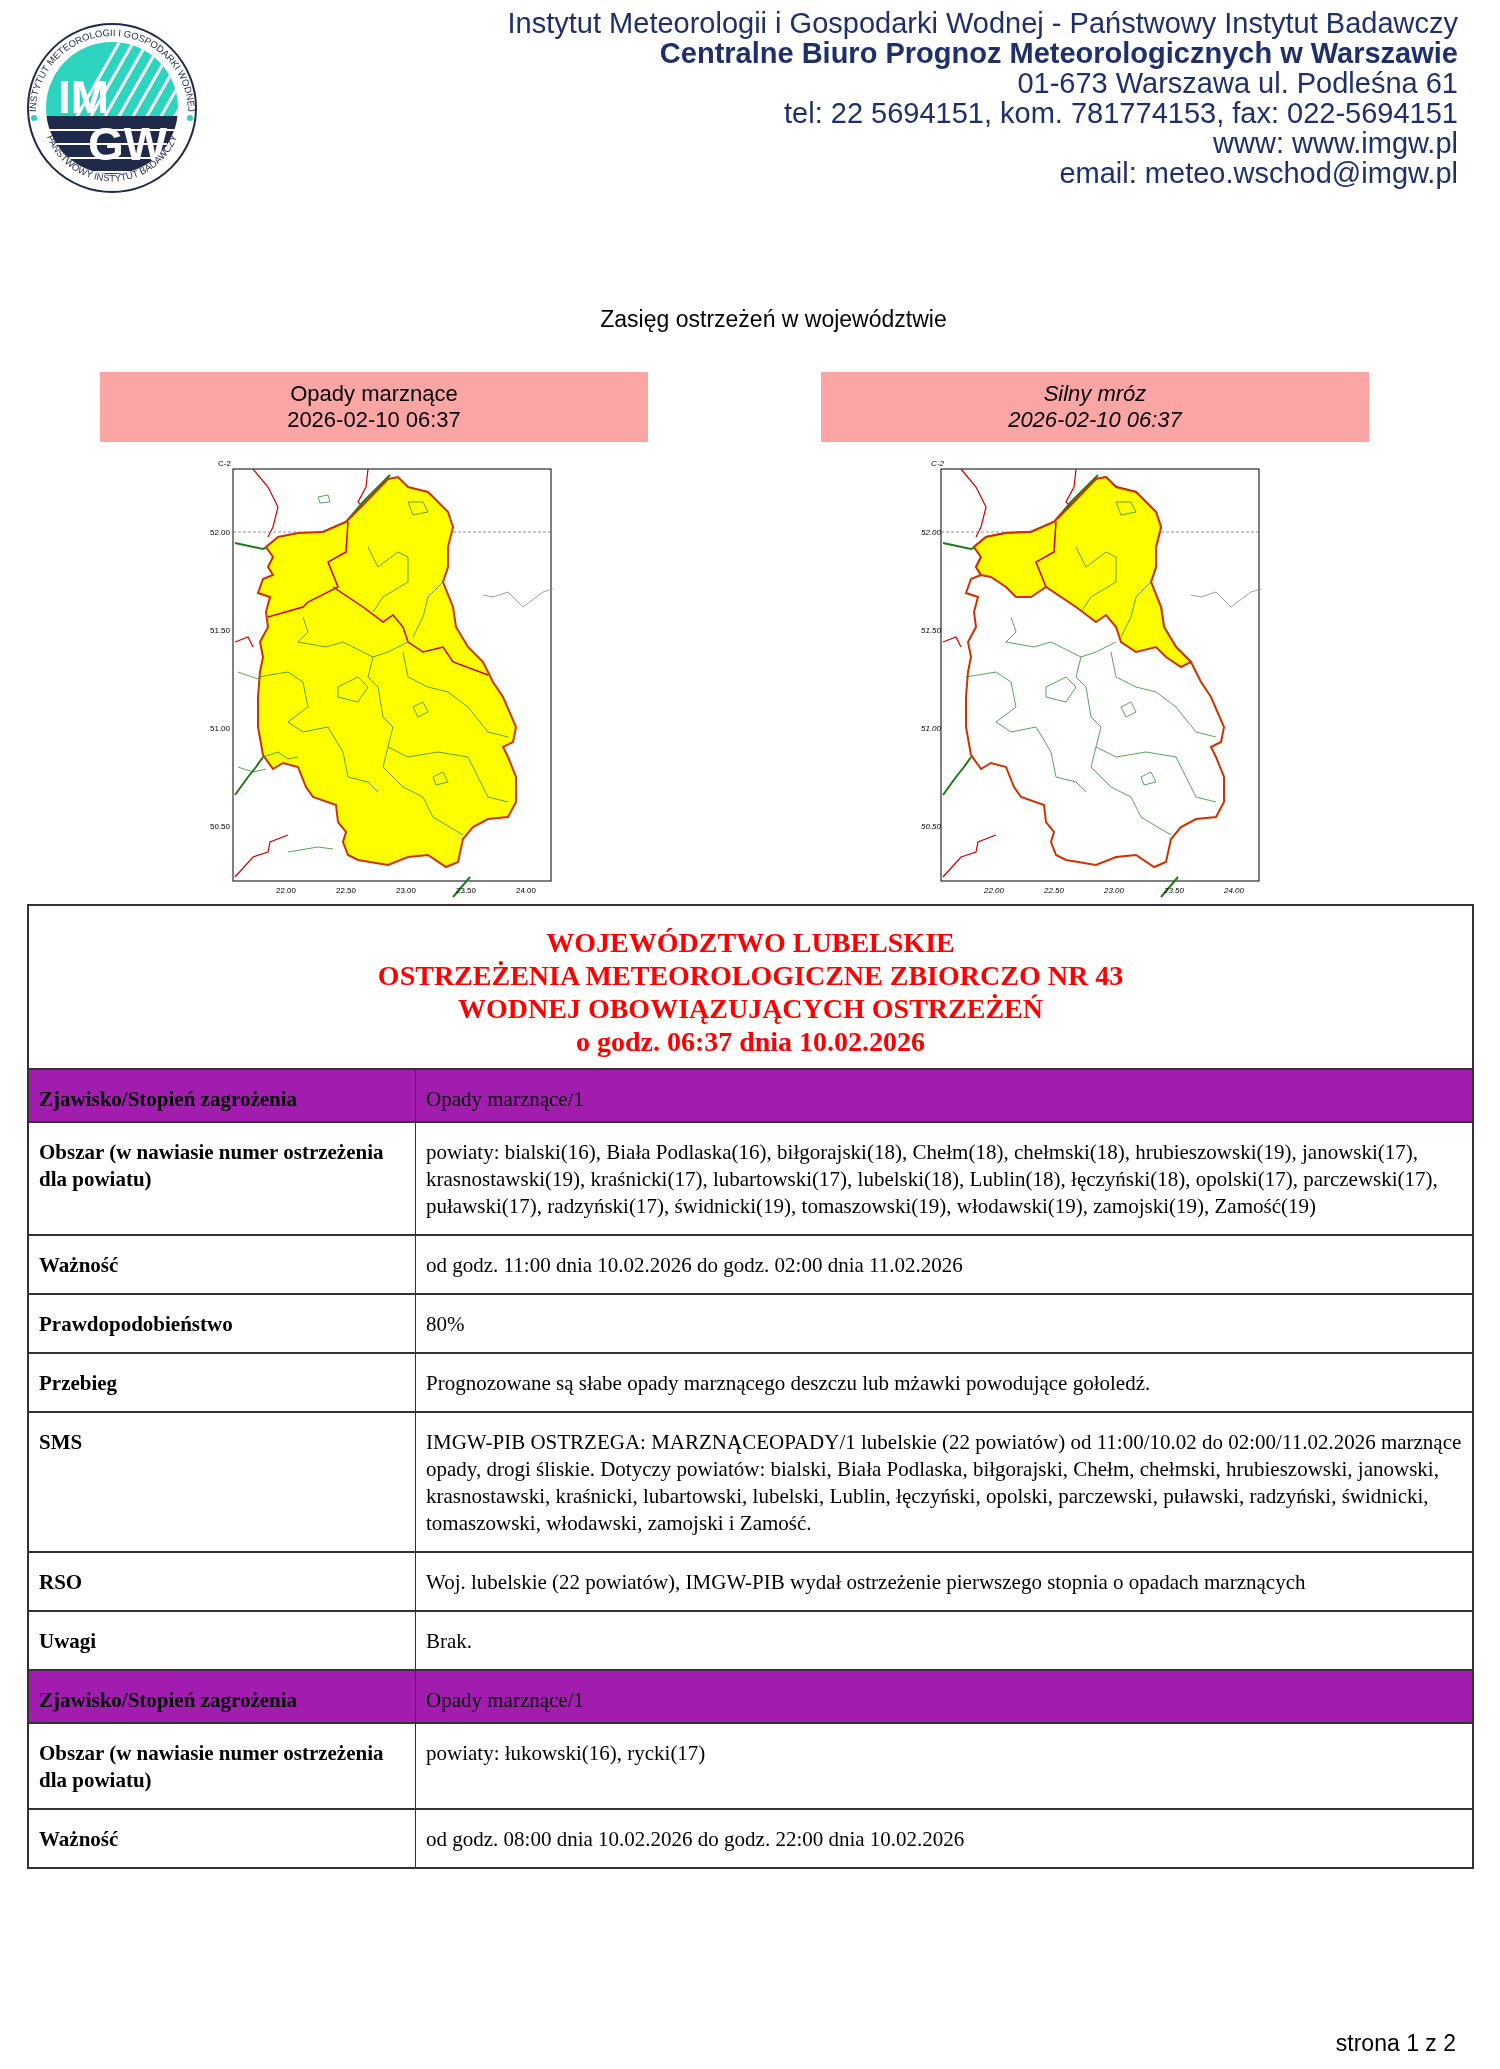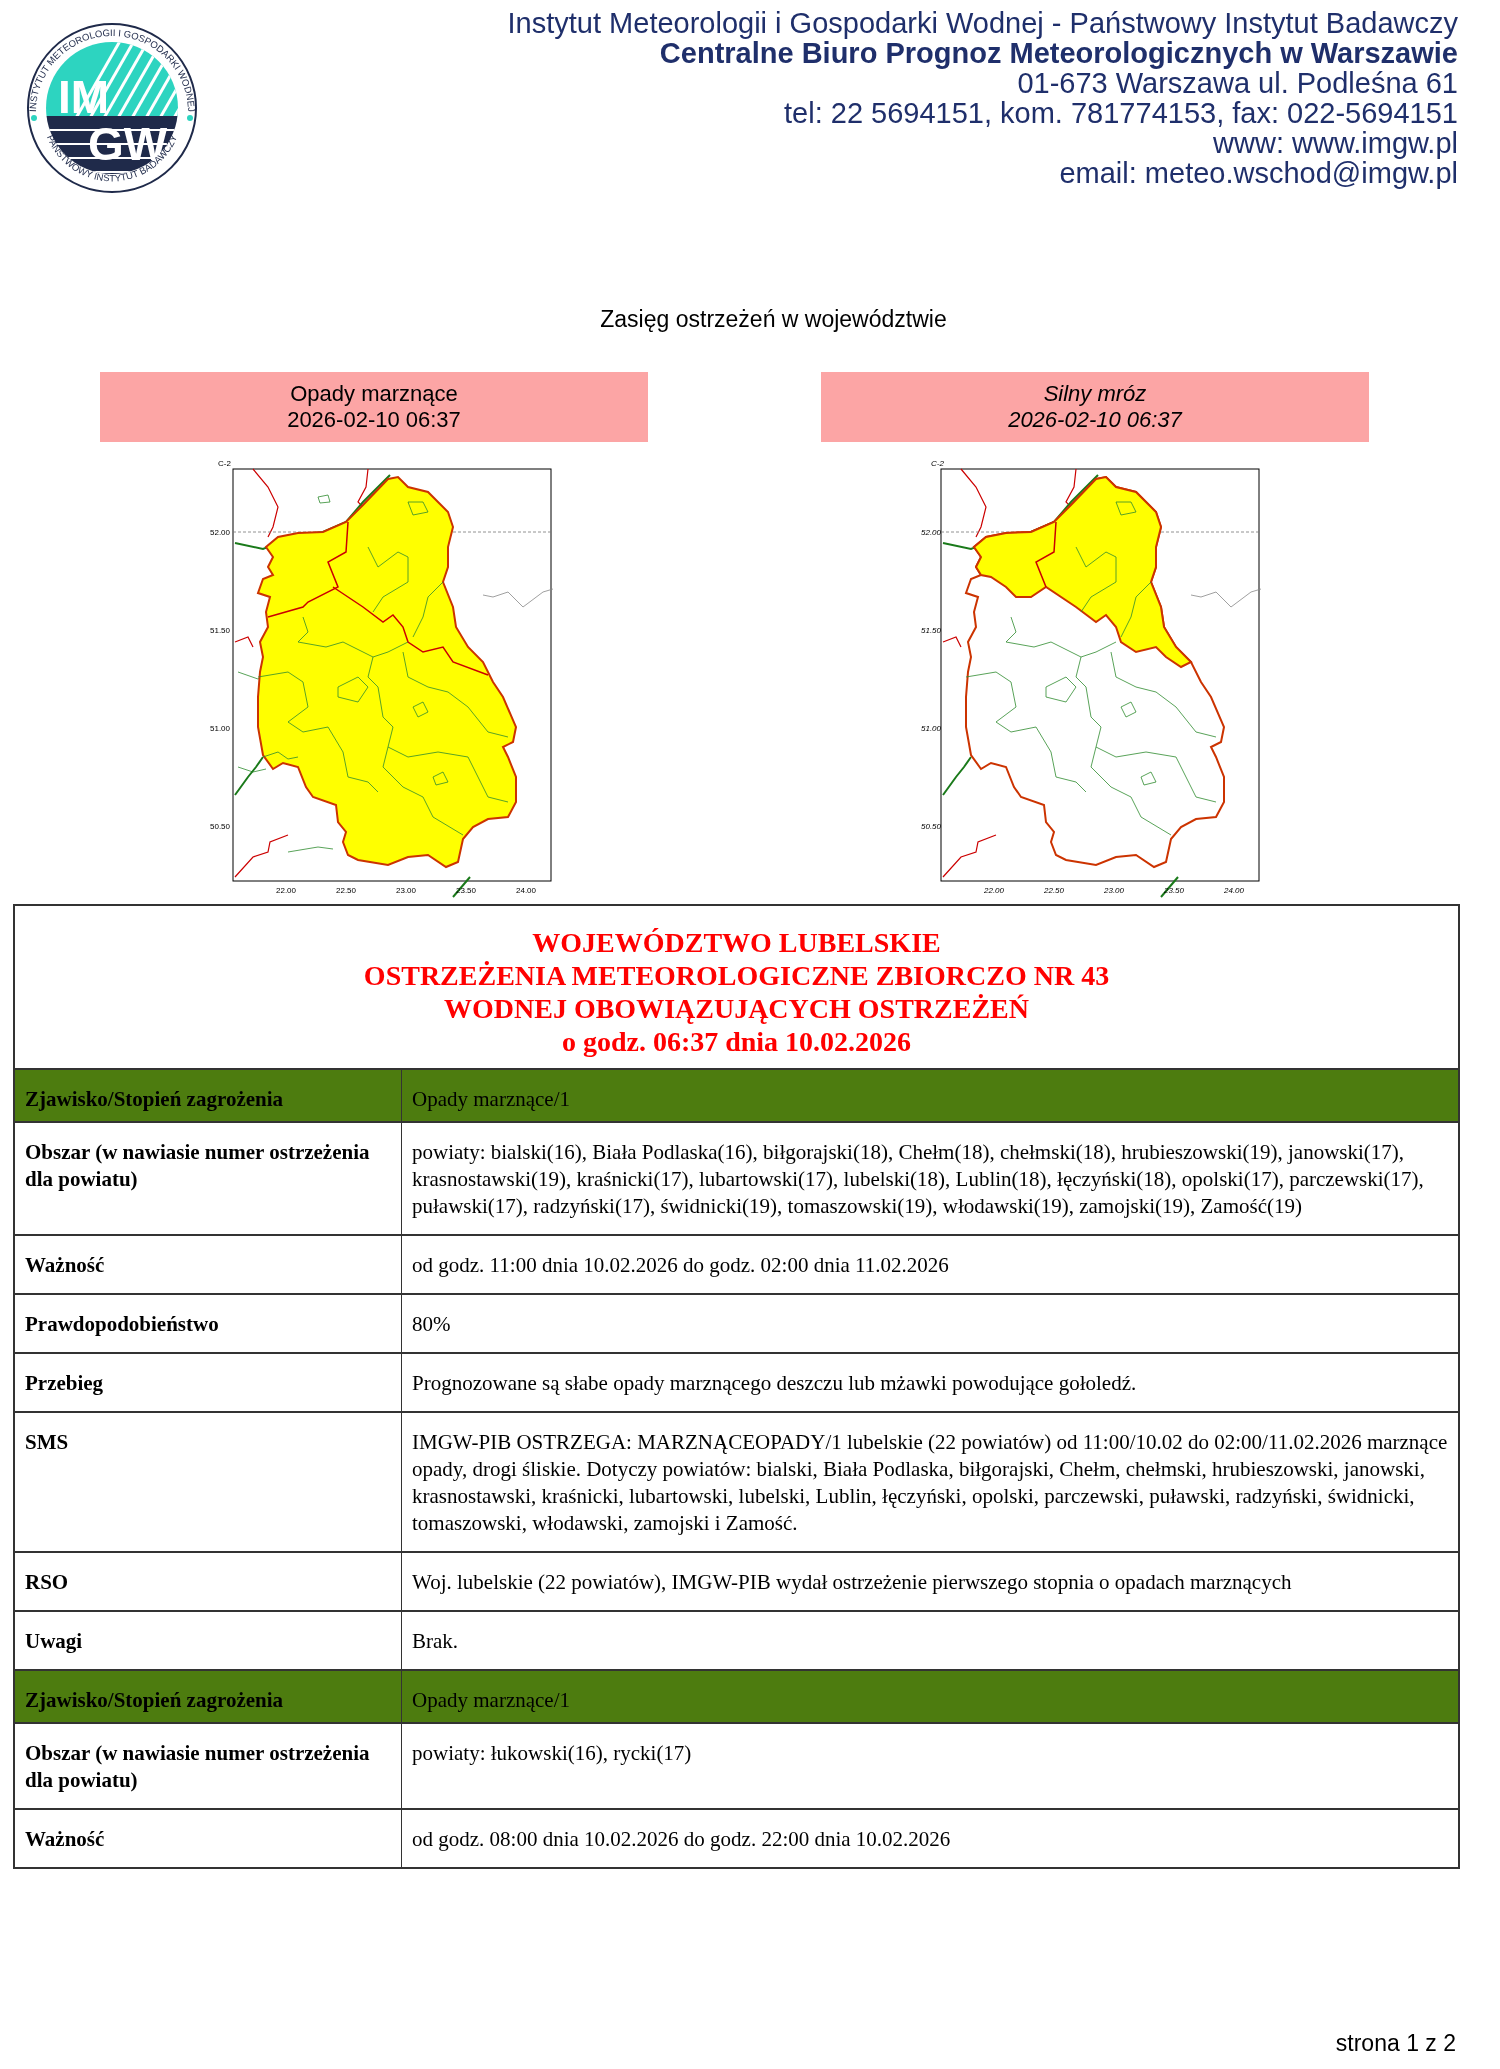--- a/index.html
+++ b/index.html
@@ -13,26 +13,26 @@
   .section-title { position: absolute; left: 0; width: 1547px; top: 306px; text-align: center; font-size: 23px; }
 
   .map-card { position: absolute; top: 372px; width: 548px; }
   .map-card.left { left: 100px; }
   .map-card.right { left: 821px; font-style: italic; }
   .map-head { background: #fca5a5; height: 70px; text-align: center; font-size: 22px; line-height: 26px; padding-top: 0; display: flex; flex-direction: column; justify-content: center; }
   .map-wrap { position: absolute; top: 85px; width: 365px; height: 445px; }
   .map-card.left .map-wrap { left: 108px; }
   .map-card.right .map-wrap { left: 100px; }
 
-  .report { position: absolute; left: 13px; top: 904px; width: 1443px; border: 2px solid #333; border-bottom: none; }
+  .report { position: absolute; left: 27px; top: 904px; width: 1443px; border: 2px solid #333; border-bottom: none; }
   .report-title { text-align: center; color: #ff0000; font-family: "Liberation Serif", serif; font-weight: bold; font-size: 28px; line-height: 33px; padding: 20px 0 10px 0; border-bottom: 2px solid #333; }
   table.warn { width: 100%; border-collapse: collapse; font-family: "Liberation Serif", serif; font-size: 21px; }
   table.warn td { border-bottom: 2px solid #333; vertical-align: top; padding: 6px 10px 8px 10px; line-height: 27px; }
   table.warn td.lbl { width: 366px; font-weight: bold; border-right: 1.5px solid #333; }
-  table.warn tr.hl td { background: #4d7c0f; }
+  table.warn tr.hl td { background: #a21caf; }
   table.warn tr.r-zj td { padding-top: 16px; padding-bottom: 8px; }
   table.warn tr.r-pad td { padding-top: 16px; padding-bottom: 14px; }
 
   .pager { position: absolute; right: 44px; top: 2030px; font-size: 23px; }
 </style>
 </head>
 <body>
 
 <div class="logo">
   <svg width="200" height="175" viewBox="0 0 200 175">

